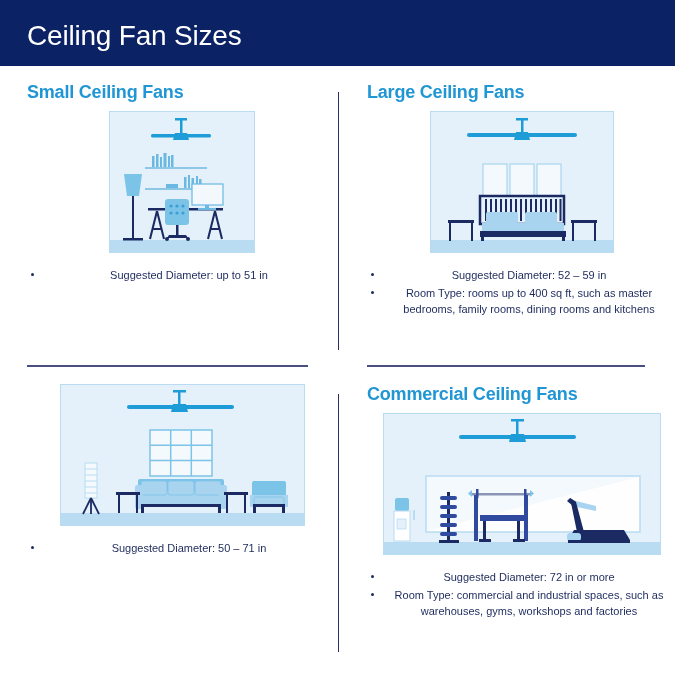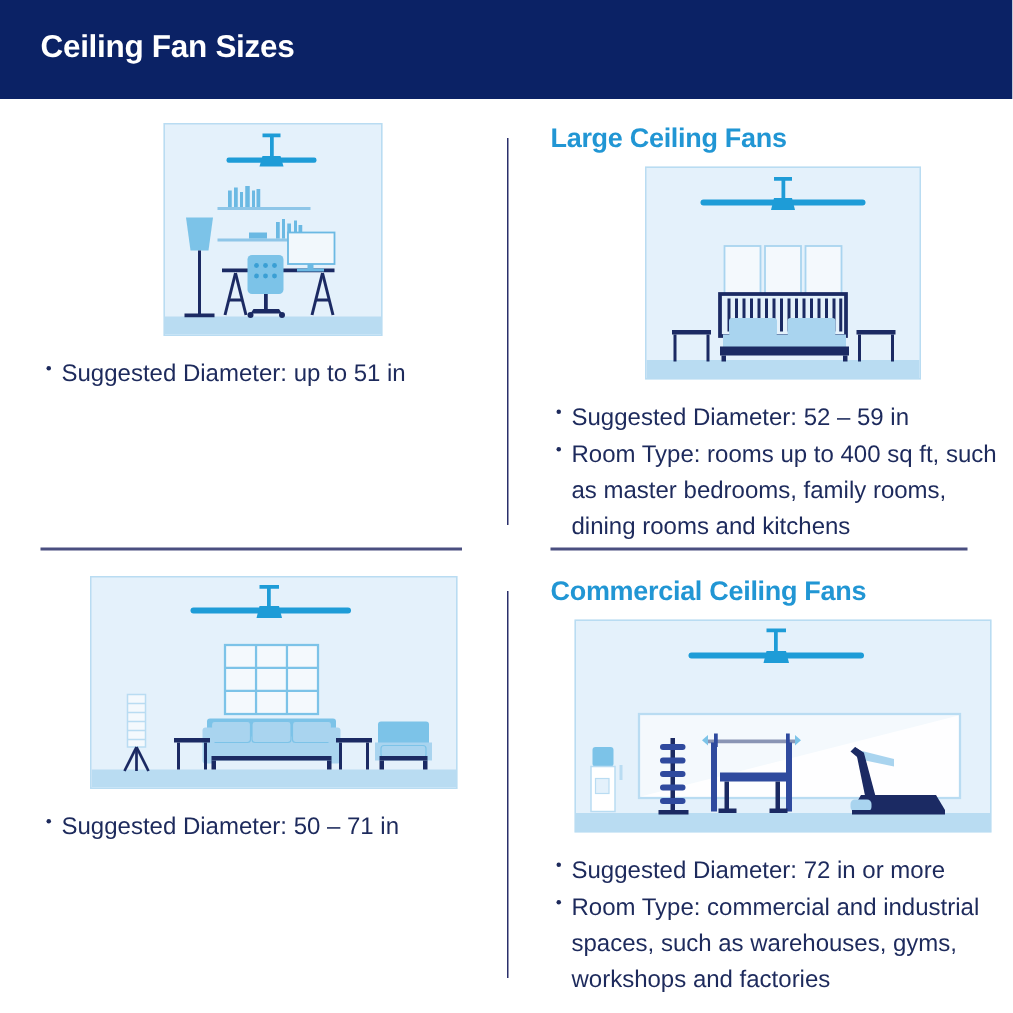--- a/index.html
+++ b/index.html
@@ -13,21 +13,21 @@
   }
   .page{position:relative;width:675px;height:675px;}
 
   
   .header{
     position:absolute;left:0;top:0;width:675px;height:66px;
     background:#0b2265;
   }
   .header-title{
     position:absolute;left:27px;top:20px;
-    font-size:21px;font-weight:bold;color:#ffffff;
+    font-size:28px;font-weight:normal;color:#ffffff;
     letter-spacing:-0.2px;
   }
 
   
   .grid{
     position:absolute;left:0;top:66px;width:675px;height:609px;
   }
   .cell{position:absolute;width:310px;}
   .cell-tl{left:27px;top:16px;}
   .cell-tr{left:367px;top:16px;}
@@ -58,21 +58,21 @@
     margin:0 auto;
     background:#e4f1fb;
     border:1px solid #b9dcf2;
     box-sizing:border-box;
   }
   .illus svg{display:block;}
 
   
   .bullets{
     list-style:none;margin:0;padding:0;
-    font-size:16px;color:#1d2a5c;line-height:1.5;
+    font-size:11px;color:#1d2a5c;line-height:1.5;text-align:center;
   }
   .bullets li{
     position:relative;padding-left:14px;margin-bottom:1px;
   }
   .bullets li:before{
     content:"";position:absolute;left:4px;top:6px;
     width:3px;height:3px;border-radius:50%;
     background:#1d2a5c;
   }
   .illus-wrap{margin-bottom:14px;}
@@ -87,20 +87,21 @@
   </div>
 
   <div class="grid">
 
     <div class="v-divider v-div-top"></div>
     <div class="v-divider v-div-bot"></div>
     <div class="h-divider h-div-left"></div>
     <div class="h-divider h-div-right"></div>
 
     <div class="cell cell-tl">
+      <div class="cell-title">Small Ceiling Fans</div>
 
       <div class="illus-wrap">
         <div class="illus" style="width:146px;height:142px;">
           <svg width="144" height="140" viewBox="0 0 144 140">
 
             <rect x="0" y="128" width="144" height="12" fill="#b9dcf2"></rect>
 
             <g>
               <rect x="65" y="6" width="12" height="2.5" fill="#1e9cd7"></rect>
               <rect x="70" y="8" width="2.5" height="13" fill="#1e9cd7"></rect>

